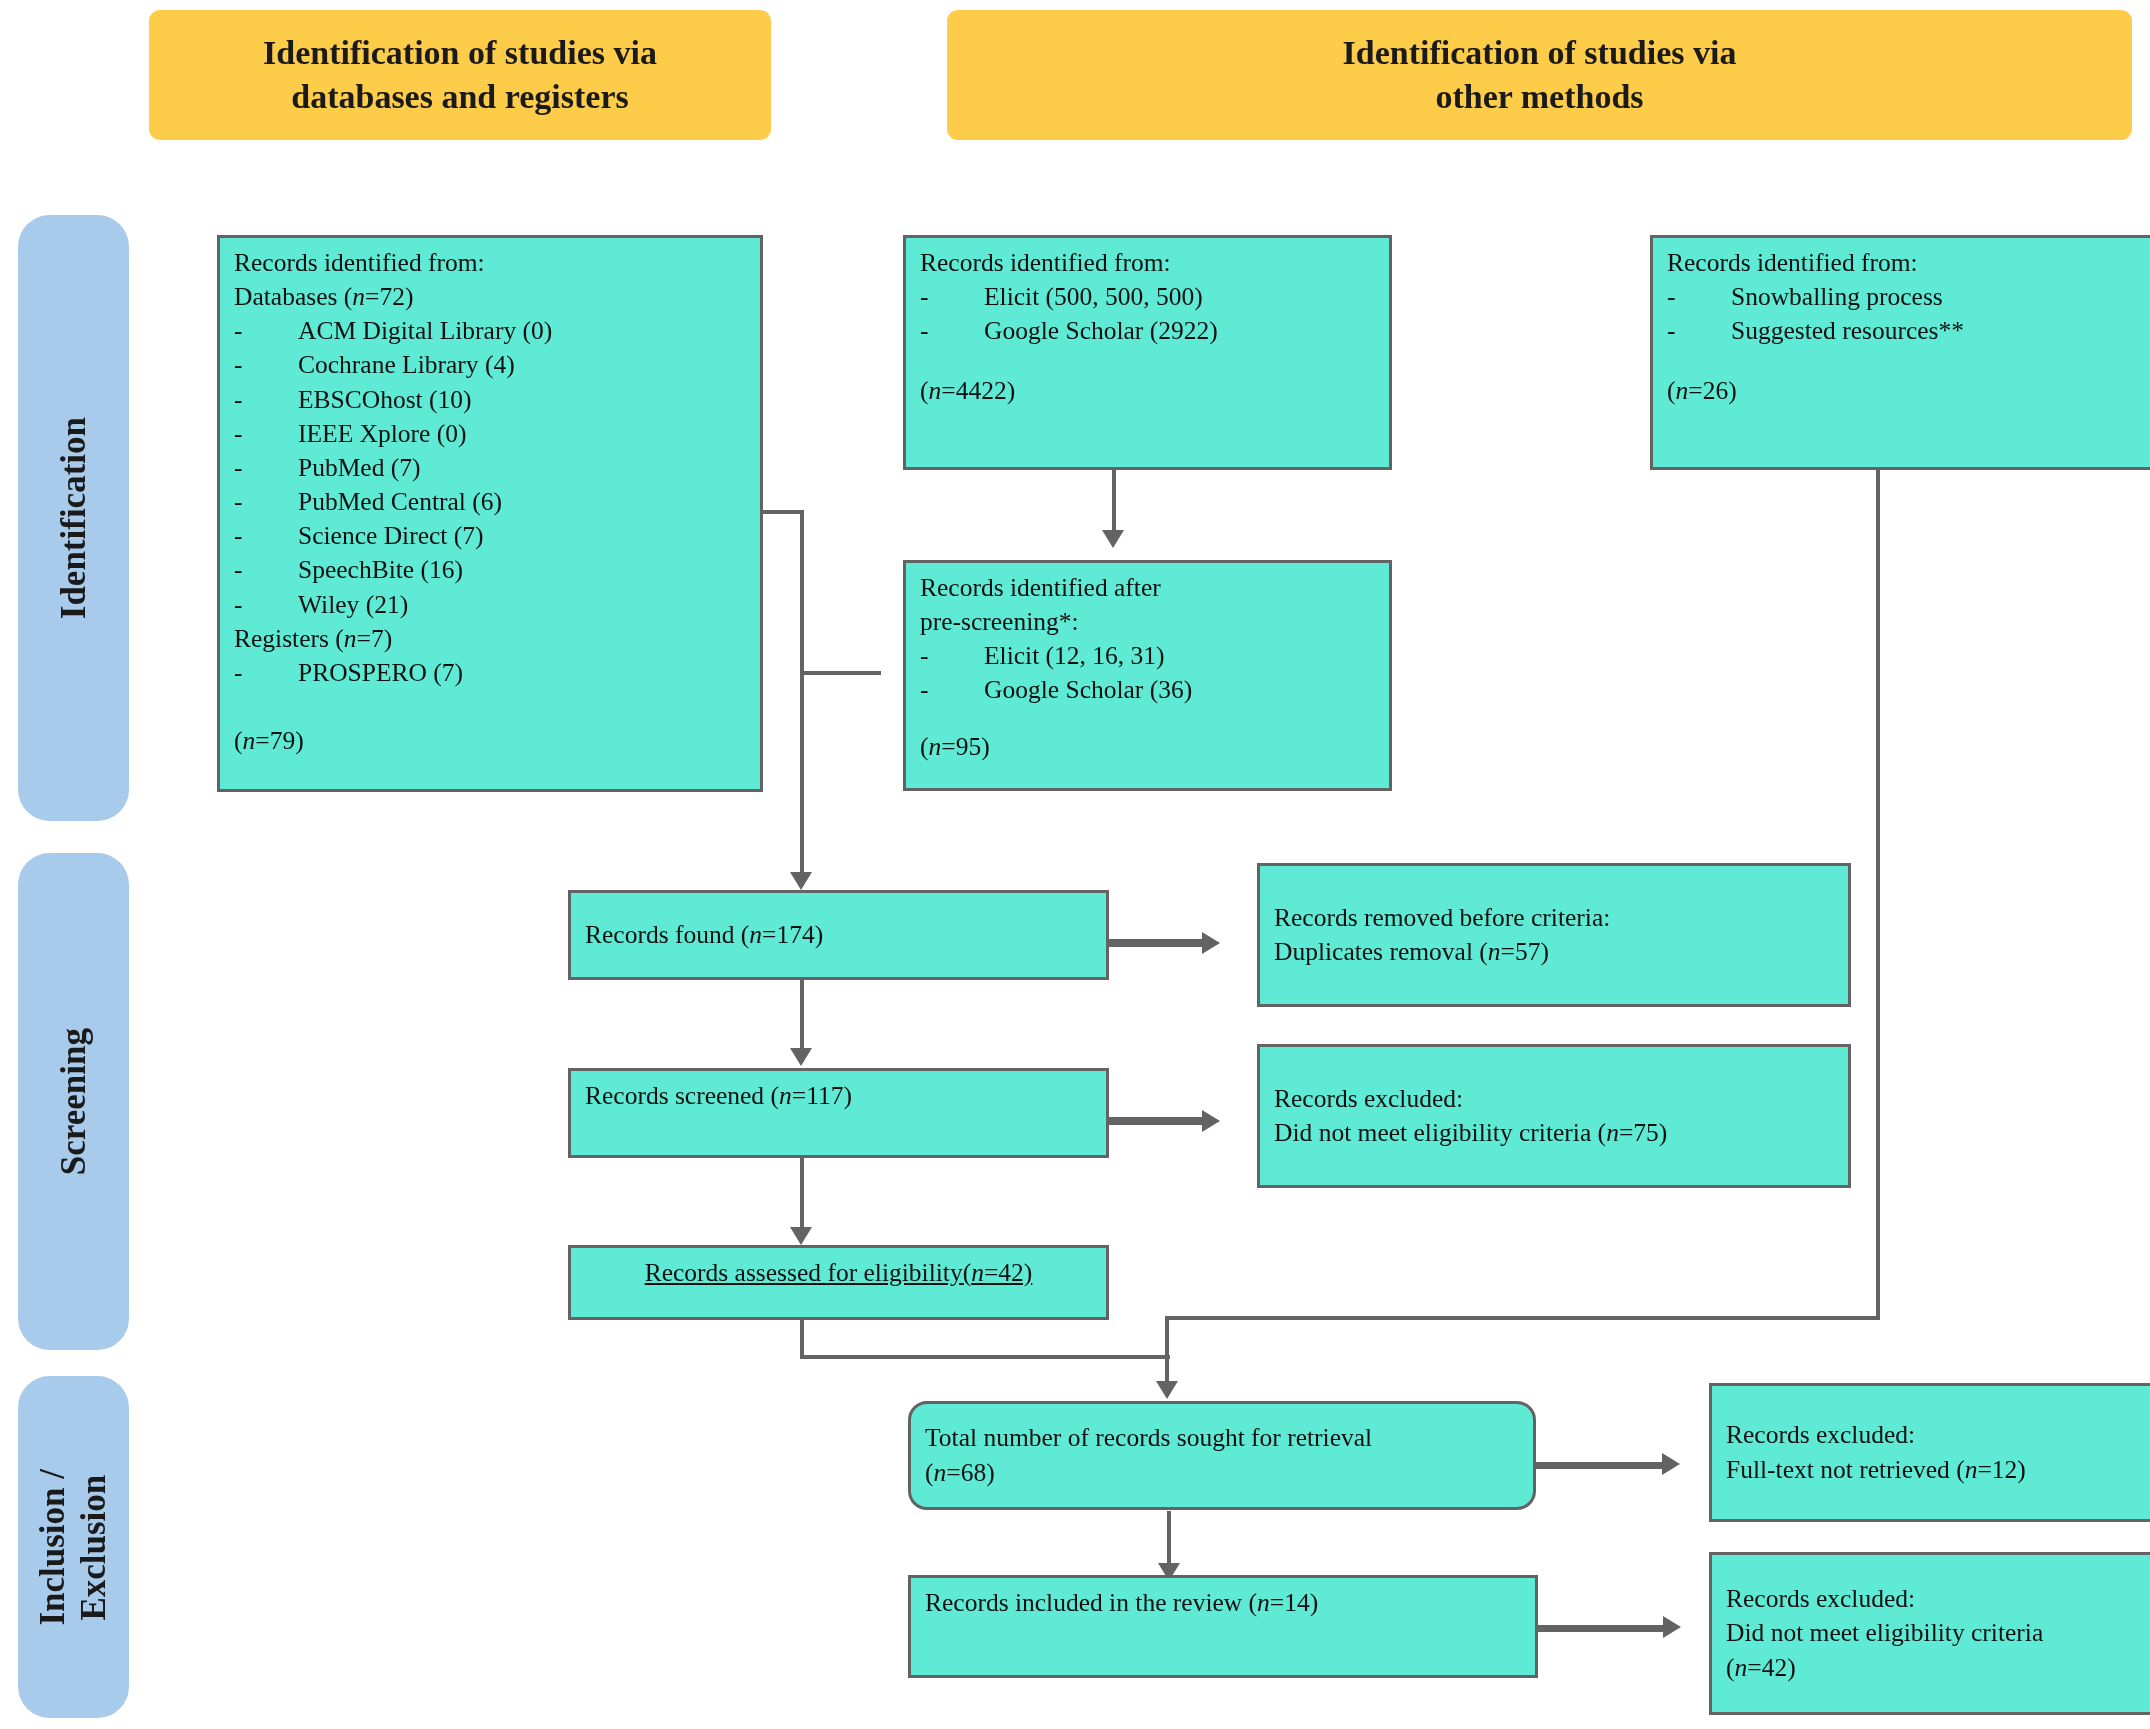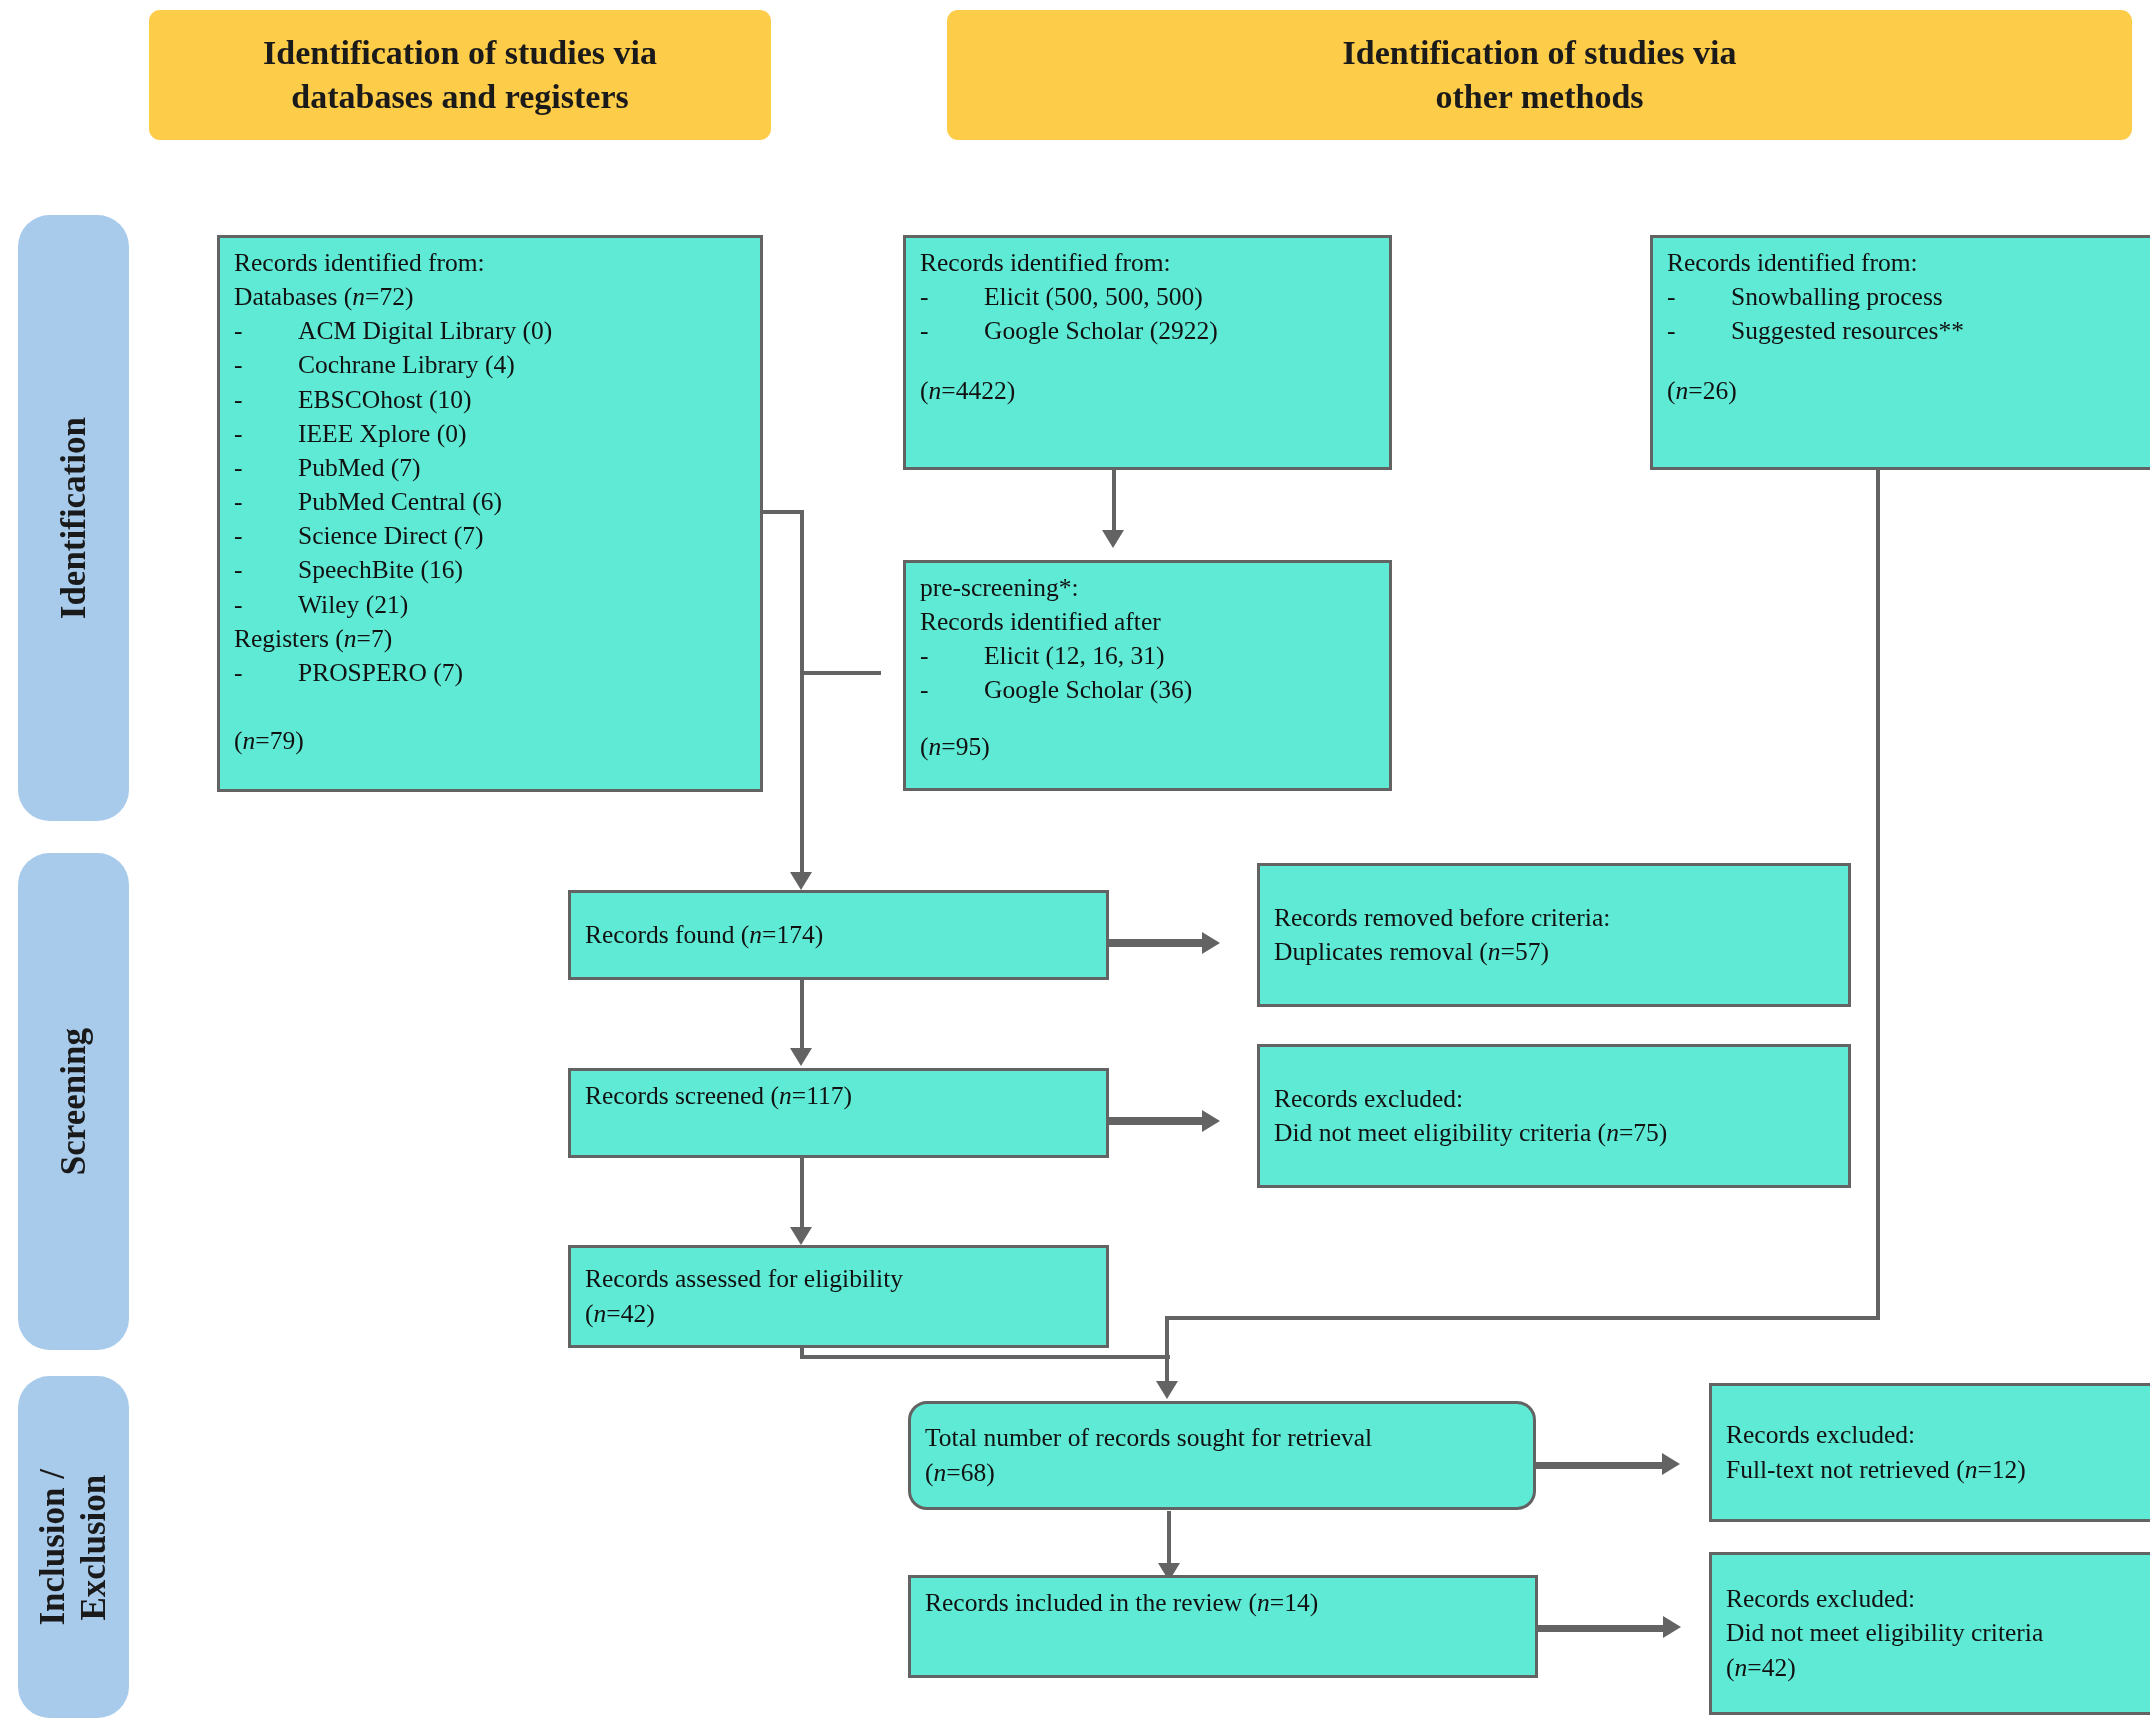--- a/index.html
+++ b/index.html
@@ -204,22 +204,22 @@
     <div class="indent">
         <span class="dash">-</span>
         <span>Suggested resources**</span>
       </div>
     <div class="ln" style="margin-top:26px;">
       <span>(</span><span class="it">n</span><span>=26)</span>
     </div>
   </div>
 
   <div class="box" style="left:865px;top:560px;width:489px;height:231px;font-size:25.5px;">
+    <div class="ln">Records identified after</div>
     <div class="ln">pre-screening*:</div>
-    <div class="ln">Records identified after</div>
     <div class="indent">
         <span class="dash">-</span>
         <span>Elicit (12, 16, 31)</span>
       </div>
     <div class="indent">
         <span class="dash">-</span>
         <span>Google Scholar (36)</span>
       </div>
     <div class="ln" style="margin-top:22px;">
       <span>(</span><span class="it">n</span><span>=95)</span>
@@ -245,21 +245,21 @@
     </div>
   </div>
 
   <div class="box" style="left:1219px;top:1044px;width:594px;height:144px;font-size:25.5px;display:flex;flex-direction:column;justify-content:center;">
     <div class="ln">Records excluded:</div>
     <div class="ln">
       <span>Did not meet eligibility criteria (</span><span class="it">n</span><span>=75)</span>
     </div>
   </div>
 
-  <div class="box" style="left:530px;top:1245px;width:541px;height:103px;font-size:25.5px;display:flex;flex-direction:column;justify-content:center;">
+  <div class="box" style="left:530px;top:1245px;width:541px;height:75px;font-size:25.5px;display:flex;flex-direction:row;justify-content:center;text-decoration:underline;">
     <div class="ln">Records assessed for eligibility</div>
     <div class="ln">
       <span>(</span><span class="it">n</span><span>=42)</span>
     </div>
   </div>
 
   <div class="box" style="left:870px;top:1401px;width:628px;height:109px;font-size:25.5px;display:flex;flex-direction:column;justify-content:center;border-radius:19px;">
     <div class="ln">Total number of records sought for retrieval</div>
     <div class="ln">
       <span>(</span><span class="it">n</span><span>=68)</span>

